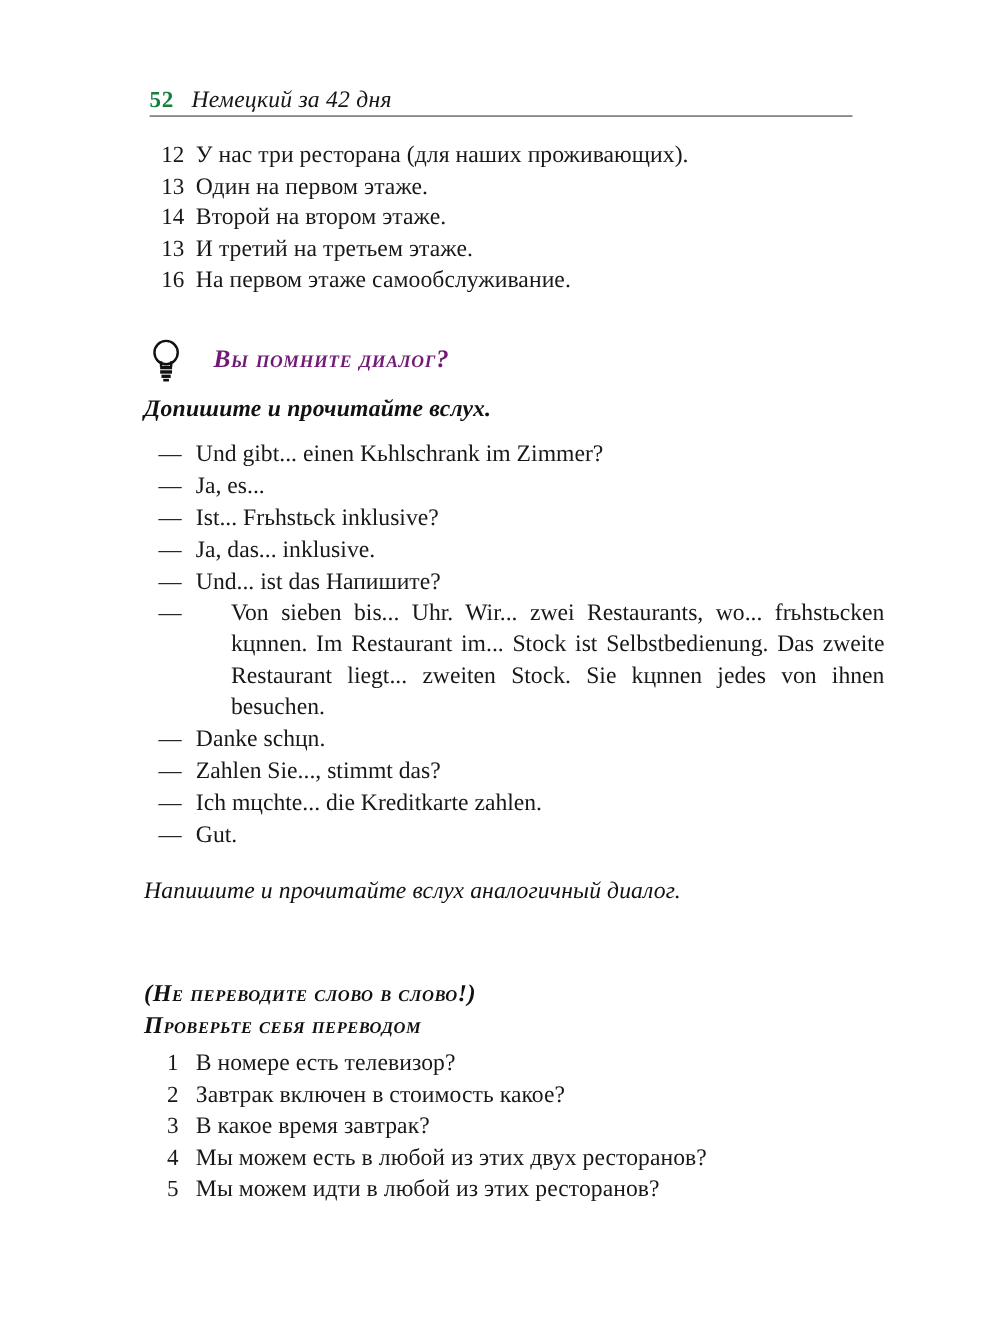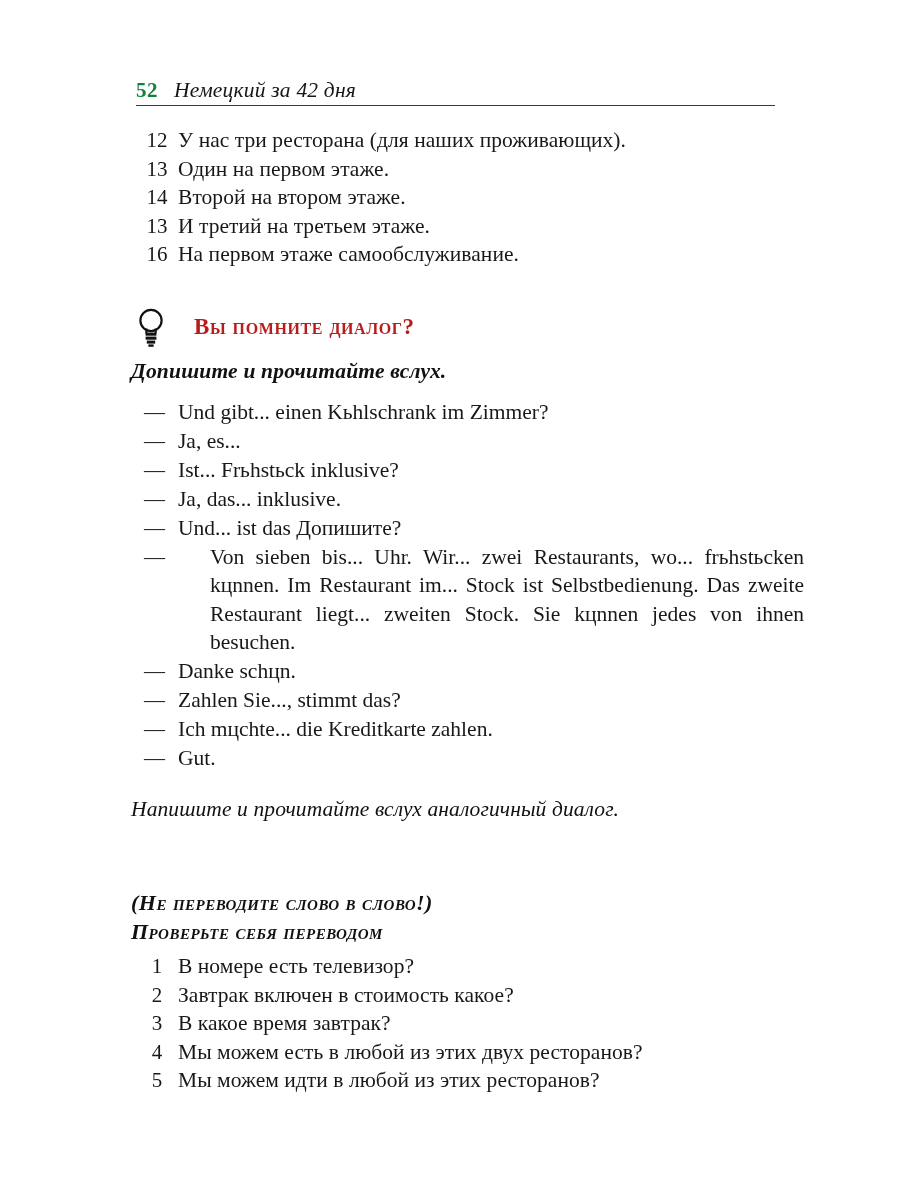--- a/index.html
+++ b/index.html
@@ -94,25 +94,26 @@
     align-items: center;
     gap: 28px;
   }
   .bulb-icon {
     width: 30px;
     height: 42px;
     flex: 0 0 30px;
     display: block;
   }
   .bulb-heading-text {
+    font-style: italic;
     font-weight: bold;
     font-size: 23px;
     font-variant: small-caps;
     letter-spacing: 0.6px;
-    color: #b91c1c;
+    color: #701a75;
   }
 
   .subhead-bold {
     position: absolute;
     left: 131px;
     font-style: italic;
     font-weight: bold;
     font-size: 21.5px;
     color: #111;
     letter-spacing: 0.2px;
@@ -243,21 +244,21 @@
     <li>
       <span class="dash">—</span>
       <span class="line">Ist... Frьhstьck inklusive?</span>
     </li>
     <li>
       <span class="dash">—</span>
       <span class="line">Ja, das... inklusive.</span>
     </li>
     <li>
       <span class="dash">—</span>
-      <span class="line">Und... ist das Допишите?</span>
+      <span class="line">Und... ist das Напишите?</span>
     </li>
     <li class="multi">
       <span class="dash">—</span>
       <span class="line">Von sieben bis... Uhr. Wir... zwei Restaurants, wo... frьhstьcken kцnnen. Im Restaurant im... Stock ist Selbstbedienung. Das zweite Restaurant liegt... zweiten Stock. Sie kцnnen jedes von ihnen besuchen.</span>
     </li>
     <li>
       <span class="dash">—</span>
       <span class="line">Danke schцn.</span>
     </li>
     <li>

